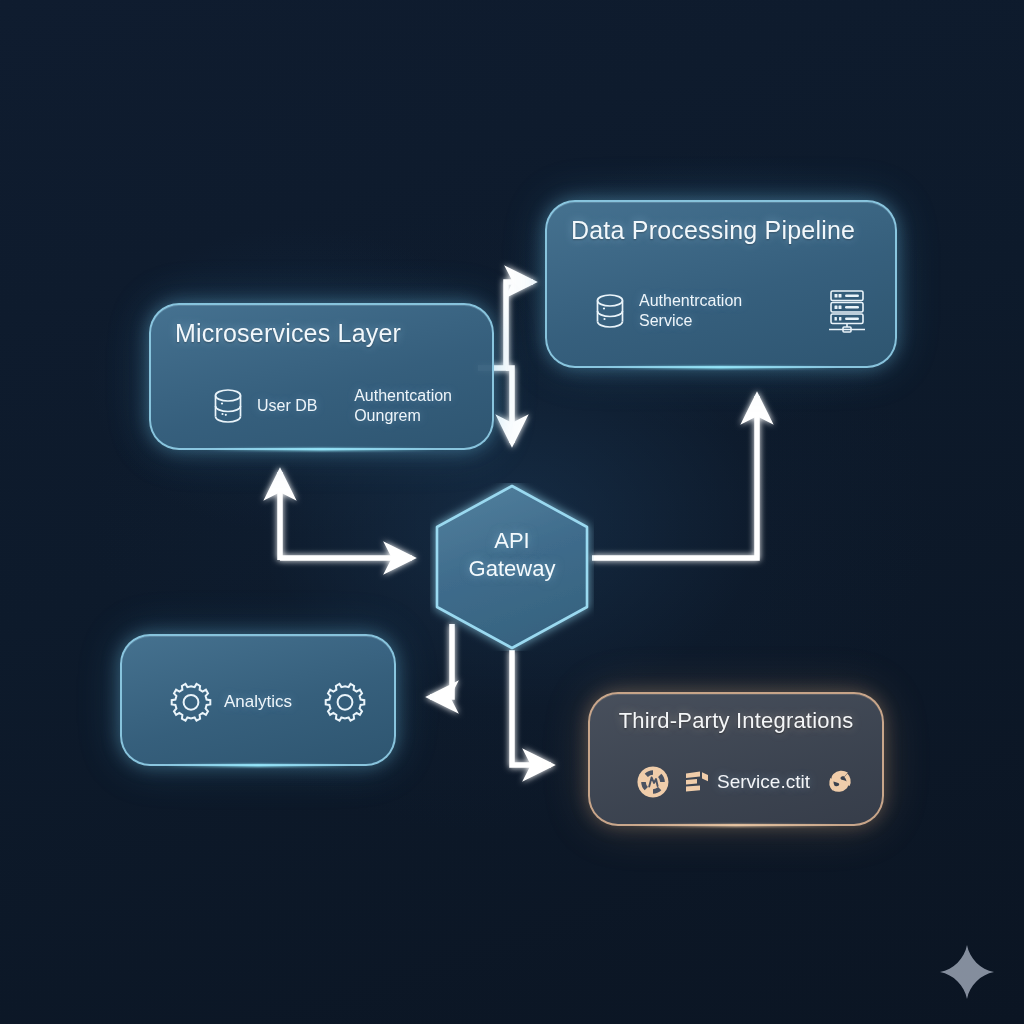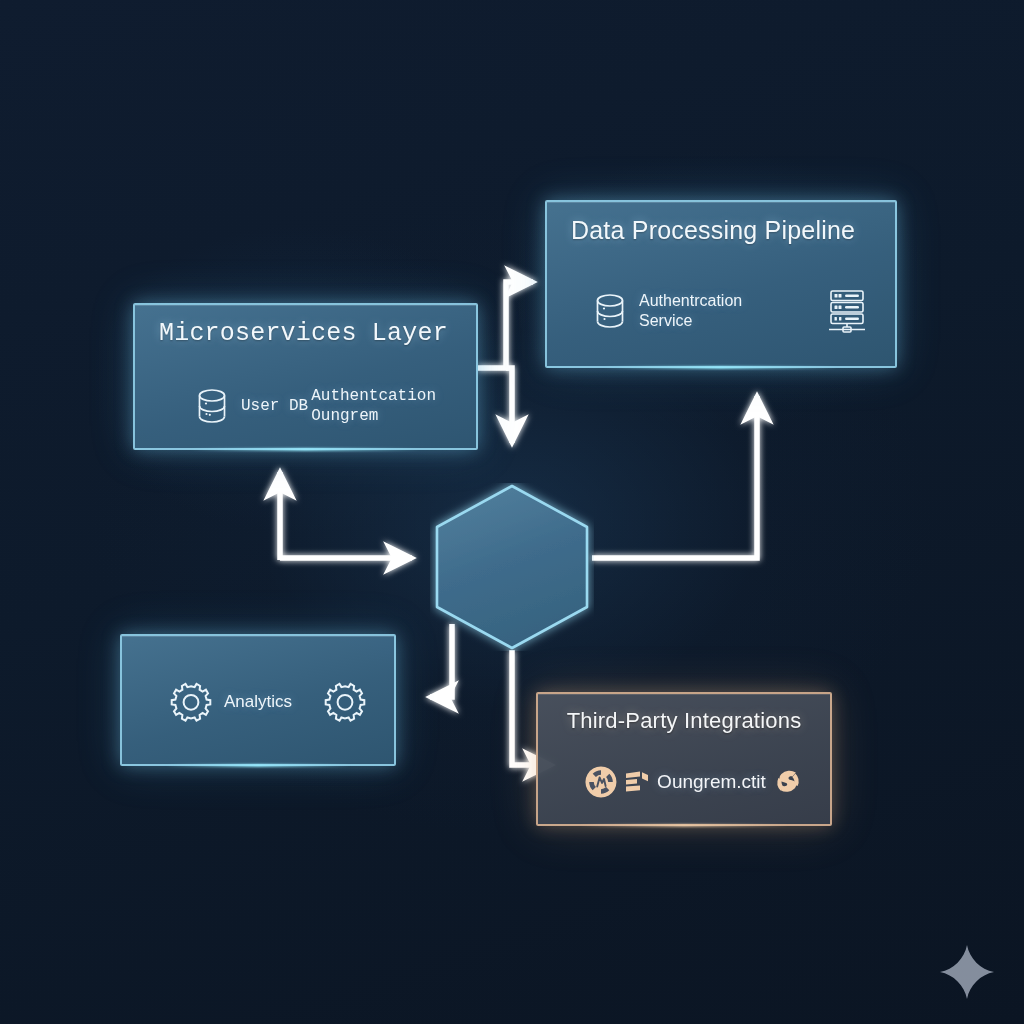--- a/index.html
+++ b/index.html
@@ -41,21 +41,21 @@
     left: 0; top: 0;
     width: 1024px; height: 1024px;
     overflow: visible;
   }
   #connectors { z-index: 2; }
 
   
   .node {
     position: absolute;
     box-sizing: border-box;
-    border-radius: 2px;
+    border-radius: 30px;
     z-index: 3;
   }
   .node.blue {
     background: linear-gradient(165deg, rgba(72,117,148,0.96) 0%, rgba(56,98,128,0.96) 55%, rgba(48,88,116,0.96) 100%);
     border: 2px solid rgba(150,214,238,0.85);
     box-shadow:
       0 0 18px rgba(120,200,235,0.38),
       0 0 44px rgba(80,170,215,0.22),
       inset 0 1px 0 rgba(210,240,255,0.18);
   }
@@ -194,21 +194,21 @@
       <path d="M280,560 V472" marker-end="url(#arrowR)"></path>
 
       <path d="M592,558 H757 V396" marker-end="url(#arrowR)"></path>
 
       <path d="M452,624 V697 H430" marker-end="url(#arrowR)"></path>
 
       <path d="M512,650 V765 H551" marker-end="url(#arrowR)"></path>
     </g>
   </svg>
 
-  <div class="node blue" id="node-microservices" style="left:133px; top:303px; width:345px; height:147px;font-family:Liberation Mono, monospace;">
+  <div class="node blue" id="node-microservices" style="left:149px; top:303px; width:345px; height:147px;">
     <div class="node-title">Microservices Layer</div>
     <div class="node-body" style="top:70px; height:62px; padding:0 40px; justify-content:space-between;">
       <div class="item">
         <svg class="icon" width="34" height="38" viewBox="0 0 34 38">
           <g fill="none" stroke="#eaf4fa" stroke-width="1.7">
             <ellipse cx="17" cy="8.5" rx="12.5" ry="5.5"></ellipse>
             <path d="M4.5 8.5 V29.5"></path>
             <path d="M29.5 8.5 V29.5"></path>
             <path d="M4.5 29.5 A12.5 5.5 0 0 0 29.5 29.5"></path>
             <path d="M4.5 19 A12.5 5.5 0 0 0 29.5 19"></path>
@@ -281,20 +281,22 @@
         <filter id="hexGlow" x="-45%" y="-45%" width="190%" height="190%">
           <feGaussianBlur stdDeviation="5" result="hb"></feGaussianBlur>
           <feMerge>
             <feMergeNode in="hb"></feMergeNode>
             <feMergeNode in="SourceGraphic"></feMergeNode>
           </feMerge>
         </filter>
       </defs>
       <path d="M82 3 L157 44 L157 124 L82 165 L7 124 L7 44 Z" fill="url(#hexFill)" stroke="#9ad9f0" stroke-width="2.6" stroke-linejoin="round" filter="url(#hexGlow)"></path>
     </svg>
+    <div id="hex-label">API
+Gateway</div>
   </div>
 
   <div class="node blue" id="node-analytics" style="left:120px; top:634px; width:276px; height:132px;text-decoration:underline;">
     <div class="node-body" style="top:34px; height:64px; padding:0 28px; justify-content:space-between;">
       <div class="item">
         <svg class="icon" width="42" height="42" viewBox="0 0 42 42">
           <g fill="none" stroke="#eaf4fa" stroke-width="2">
             <path d="M21 5.2 L24.6 6.1 L26.5 2.9 L30.1 5.0 L29.6 8.7 L32.6 10.6
                      L35.9 8.7 L38.0 12.3 L35.6 15.1 L36.6 18.6 L40.3 19.2 L40.3 23.4
                      L36.6 24.0 L35.6 27.5 L38.0 30.3 L35.9 33.9 L32.6 32.0 L29.6 33.9
@@ -317,21 +319,21 @@
                      L11.9 37.6 L12.4 33.9 L9.4 32.0 L6.1 33.9 L4.0 30.3 L6.4 27.5
                      L5.4 24.0 L1.7 23.4 L1.7 19.2 L5.4 18.6 L6.4 15.1 L4.0 12.3
                      L6.1 8.7 L9.4 10.6 L12.4 8.7 L11.9 5.0 L15.5 2.9 L17.4 6.1 Z"></path>
             <circle cx="21" cy="21.3" r="7.4"></circle>
           </g>
         </svg>
       </div>
     </div>
   </div>
 
-  <div class="node tan" id="node-integrations" style="left:536px; top:692px; width:296px; height:134px;">
+  <div class="node tan" id="node-integrations" style="left:588px; top:692px; width:296px; height:134px;">
     <div class="node-title" style="left:0; right:0; top:14px; text-align:center; font-size:22px;">Third-Party Integrations</div>
     <div class="node-body" style="top:62px; height:52px; padding:0 26px; justify-content:space-between;">
       <div class="item">
         <svg class="icon" width="34" height="34" viewBox="0 0 34 34">
           <path d="M17 1.5 a15.5 15.5 0 1 1 -0.1 0 Z" fill="#f0cdaa"></path>
           <g fill="#4a5261">
             <path d="M17 5.2 a11.8 11.8 0 0 0 -8.3 3.5 l3.2 3.2 a7.3 7.3 0 0 1 5.1 -2.1 Z"></path>
             <path d="M28.8 17 a11.8 11.8 0 0 0 -3.5 -8.3 l-3.2 3.2 a7.3 7.3 0 0 1 2.1 5.1 Z"></path>
             <path d="M17 28.8 a11.8 11.8 0 0 0 8.3 -3.5 l-3.2 -3.2 a7.3 7.3 0 0 1 -5.1 2.1 Z"></path>
             <path d="M5.2 17 a11.8 11.8 0 0 0 3.5 8.3 l3.2 -3.2 a7.3 7.3 0 0 1 -2.1 -5.1 Z"></path>
@@ -343,21 +345,21 @@
         <svg class="icon" width="26" height="24" viewBox="0 0 26 24">
           <g fill="#f0cdaa">
             <path d="M2 3.4 L16 1.6 L16 6.6 L2 8.0 Z"></path>
             <path d="M2 10.0 L13 9.0 L13 13.4 L2 14.4 Z"></path>
             <path d="M2 16.4 L16 15.4 L16 20.2 L2 21.4 Z"></path>
           </g>
           <g fill="#f0cdaa">
             <path d="M18 2.2 L24 5.0 L24 11.2 L18 8.4 Z"></path>
           </g>
         </svg>
-        <span class="item-label" style="font-size:19px; color:#f3f5f8;">Oungrem.ctit</span>
+        <span class="item-label" style="font-size:19px; color:#f3f5f8;">Service.ctit</span>
       </div>
       <div class="item">
         <svg class="icon" width="32" height="32" viewBox="0 0 32 32">
           <path d="M23.8 6.6 a11.5 11.5 0 0 0 -14.4 1.4 c-3.2 3.2 -2.0 7.0 1.6 8.0
                    c2.4 0.7 4.4 1.0 4.2 2.6 c-0.2 1.4 -2.2 2.0 -4.0 1.4 l-2.6 4.2
                    a11.5 11.5 0 0 0 14.0 -1.8 c3.0 -3.2 1.7 -6.9 -1.9 -7.9
                    c-2.4 -0.7 -4.4 -1.0 -4.2 -2.6 c0.2 -1.4 2.2 -2.0 4.0 -1.4 Z" fill="#f0cdaa"></path>
           <path d="M6.4 12.0 a11.5 11.5 0 0 0 2.2 12.6 l3.0 -3.6
                    a7.2 7.2 0 0 1 -1.4 -7.6 Z" fill="#f0cdaa"></path>
           <path d="M25.6 20.0 a11.5 11.5 0 0 0 -2.2 -12.6 l-3.0 3.6

